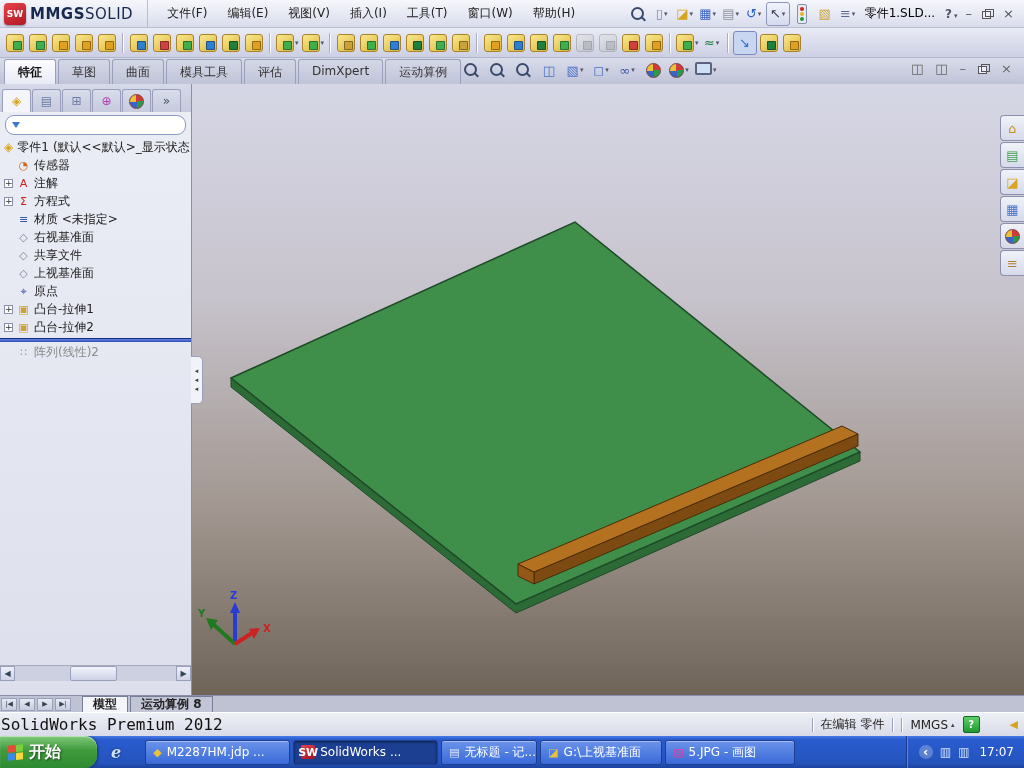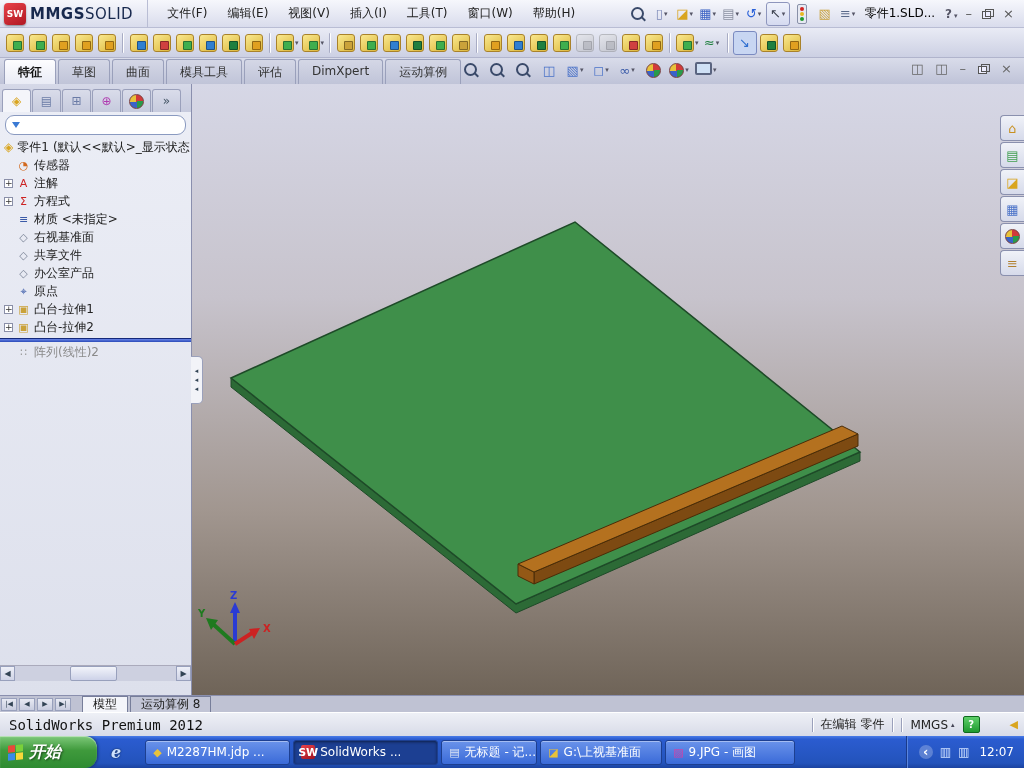--- a/index.html
+++ b/index.html
@@ -107,37 +107,37 @@
   .bottabs{position:absolute;left:0;top:695px;width:1024px;height:17px;background:#bfc2d3;border-top:1px solid #8a8fae;
         display:flex;align-items:center;box-sizing:border-box;}
   .navbtn{width:16px;height:13px;margin:0 1px;display:flex;align-items:center;justify-content:center;font-size:7px;color:#345;
         background:linear-gradient(#e8eaf3,#c8ccdf);border:1px solid #98a0bc;box-sizing:border-box;}
   .btab{padding:0 10px;height:15px;line-height:15px;border:1px solid #777e9a;border-bottom:none;background:#c2c5d6;
         margin-left:2px;font-size:12px;}
   .btab.active{background:#f4f5fa;}
   
   .statusbar{position:absolute;left:0;top:712px;width:1024px;height:24px;display:flex;align-items:center;
         background:linear-gradient(#eef0f6,#d8dbe8);border-top:1px solid #fff;box-sizing:border-box;}
-  .sbleft{margin-left:9px;font-family:"DejaVu Sans Mono","Liberation Mono",monospace;font-size:14px;color:#111;}
+  .sbleft{margin-left:1px;font-family:"DejaVu Sans Mono","Liberation Mono",monospace;font-size:16px;color:#111;}
   .sbright{margin-left:auto;display:flex;align-items:center;gap:8px;margin-right:6px;}
   .vsep{width:1px;height:14px;background:#9aa0bb;box-shadow:1px 0 0 #fff;}
   .units{display:flex;align-items:center;gap:3px;}
   .units .dd{font-size:7px;color:#445;}
   .helpbox{width:15px;height:15px;display:flex;align-items:center;justify-content:center;background:linear-gradient(#5fd06a,#1f9a30);
         border:1px solid #0e6a1e;border-radius:2px;color:#fff;font-weight:bold;font-size:10px;}
   .collapse-arrow{color:#d9a520;font-size:11px;margin-left:22px;}
   
   .taskbar{position:absolute;left:0;top:736px;width:1024px;height:32px;display:flex;align-items:center;
         background:linear-gradient(#4a7ce8,#2b5cd0 10%,#2353bb 85%,#1b43a0);overflow:hidden;}
   .startbtn{height:32px;width:97px;display:flex;align-items:center;gap:6px;padding-left:8px;box-sizing:border-box;
         background:linear-gradient(#7ec97a,#3f9a3c 45%,#2e8b31);border-radius:0 12px 12px 0;
         box-shadow:inset 0 1px 1px rgba(255,255,255,.5),1px 0 3px rgba(0,0,0,.4);}
   .winflag{display:grid;grid-template-columns:7px 7px;grid-template-rows:7px 7px;gap:1px;transform:skewY(-6deg);}
   .winflag i{display:block;}
-  .startbtn .lbl{color:#fff;font-weight:bold;font-style:italic;font-size:16px;text-shadow:1px 1px 2px rgba(0,0,0,.5);}
+  .startbtn .lbl{color:#fff;font-weight:bold;font-size:16px;text-shadow:1px 1px 2px rgba(0,0,0,.5);}
   .qlaunch{display:flex;align-items:center;margin:0 10px 0 14px;}
   .ie-g{font-family:"DejaVu Serif","Liberation Serif",serif;font-style:italic;font-weight:bold;font-size:16px;color:#cfe2ff;
         text-shadow:0 0 2px #123;}
   .tasks{display:flex;align-items:center;gap:3px;margin-left:14px;}
   .taskbtn{height:25px;display:flex;align-items:center;gap:5px;padding:0 7px;box-sizing:border-box;border-radius:3px;
         background:linear-gradient(#6a93ea,#3a6ad8);border:1px solid #1d3f90;color:#fff;font-size:12px;white-space:nowrap;
         overflow:hidden;box-shadow:inset 0 1px 0 rgba(255,255,255,.4);}
   .taskbtn .g{font-size:11px;}
   .taskbtn.active{background:#1c3f92;box-shadow:inset 0 1px 3px rgba(0,0,0,.5);}
   .swbadge-ic{display:inline-flex;align-items:center;justify-content:center;width:14px;height:14px;border-radius:2px;
@@ -496,21 +496,21 @@
 
             <div class="tree-item">
               <span class="expander"></span>
               <span class="ic" style="color: rgb(122, 131, 150);">◇</span>
               <span class="lbl">共享文件</span>
             </div>
 
             <div class="tree-item">
               <span class="expander"></span>
               <span class="ic" style="color: rgb(122, 131, 150);">◇</span>
-              <span class="lbl">办公室产品</span>
+              <span class="lbl">上视基准面</span>
             </div>
 
             <div class="tree-item">
               <span class="expander"></span>
               <span class="ic" style="color: rgb(58, 90, 168);">⌖</span>
               <span class="lbl">原点</span>
             </div>
 
             <div class="tree-item expand">
               <span class="expander"></span>
@@ -613,21 +613,21 @@
         <span class="navbtn">
           <span>◀</span>
         </span>
         <span class="navbtn">
           <span>▶</span>
         </span>
         <span class="navbtn">
           <span>▶|</span>
         </span>
       </span>
-    <span style="display:flex;margin-left:8px;">
+    <span style="display:flex;margin-left:8px;font-weight:bold;">
 
     <span class="btab active"><span>模型</span></span>
         <span class="btab"><span>运动算例 8</span></span>
       </span>
   </div>
 
   <div class="statusbar">
     <span class="sbleft">SolidWorks Premium 2012</span>
     <div class="sbright">
       <span class="vsep"></span>
@@ -673,24 +673,24 @@
           <span>无标题 - 记...</span>
         </span>
 
         <span class="taskbtn" style="width: 122px;">
           <span class="g" style="color: rgb(232, 194, 58);">◪</span>
           <span>G:\上视基准面</span>
         </span>
 
         <span class="taskbtn" style="width: 130px;">
           <span class="g" style="color: rgb(204, 68, 170);">▨</span>
-          <span>9.JPG - 画图</span>
+          <span>5.JPG - 画图</span>
         </span>
       </div>
     <div class="tray">
       <span class="chev">‹</span>
       <span class="ticon">▥</span>
       <span class="ticon">▥</span>
-      <span class="clock">12:07</span>
+      <span class="clock">17:07</span>
     </div>
   </div>
 
 </div>
 
 </body></html>

